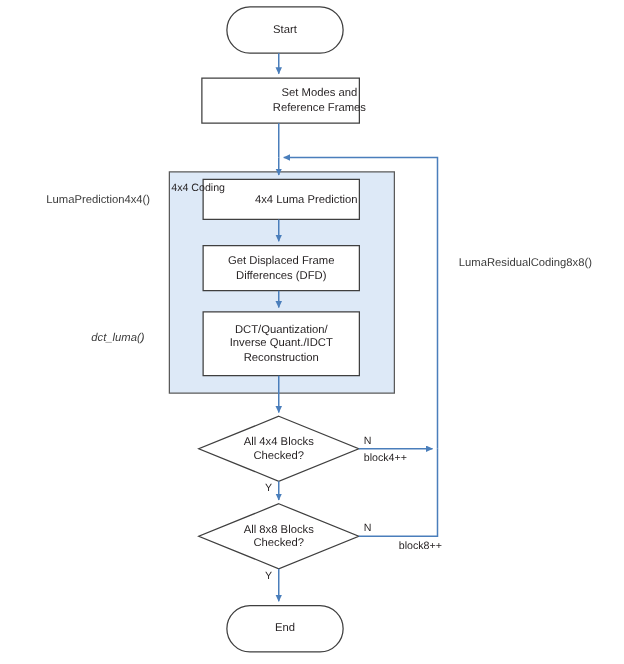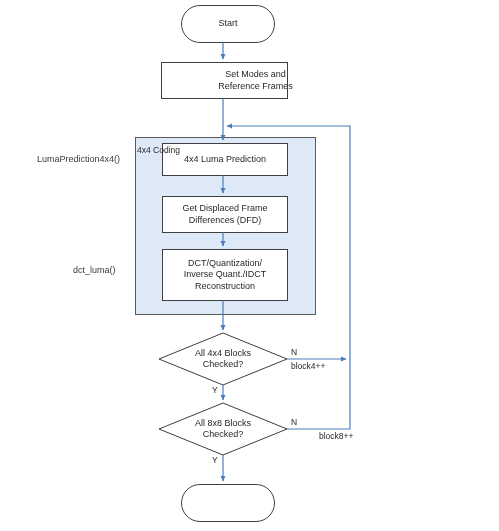--- a/index.html
+++ b/index.html
@@ -107,42 +107,44 @@
     <polyline points="287,429 350,429 350,359" fill="none" stroke="#4a7ebb" stroke-width="1.2"></polyline>
 
     <polyline points="350,359 350,126 227,126" fill="none" stroke="#4a7ebb" stroke-width="1.2" marker-end="url(#arrowhead)"></polyline>
   </svg>
 
   <div class="node-text" style="left:181px; top:5px; width:94px; height:38px;">Start</div>
 
   <div class="node-text" style="left:174px; top:62px; width:109px; height:37px;margin-left:27px;">Set Modes and
 Reference Frames</div>
 
-  <div class="node-text" style="left:162px; top:143px; width:126px; height:33px;">4x4 Luma Prediction</div>
+  <div class="node-text" style="left:162px; top:143px; width:126px; height:33px;padding-left:20px;">4x4 Luma Prediction</div>
 
   <div class="node-text" style="left:162px; top:249px; width:126px; height:52px;">DCT/Quantization/
 Inverse Quant./IDCT
 Reconstruction</div>
 
   <div class="node-text" style="left:162px; top:196px; width:126px; height:37px;">Get Displaced Frame
 Differences (DFD)</div>
 
   <div class="node-text" style="left:168px; top:340px; width:110px; height:38px;">All 4x4 Blocks
 Checked?</div>
 
   <div class="node-text" style="left:168px; top:410px; width:110px; height:38px;">All 8x8 Blocks
 Checked?</div>
 
+  <div class="node-text" style="left:181px; top:484px; width:94px; height:38px;">End</div>
 
   <div class="group-title" style="left:137px; top:117px;">4x4 Coding</div>
 
   <div class="edge-label" style="left:291px; top:347px;">N</div>
   <div class="edge-label" style="left:291px; top:361px;">block4++</div>
   <div class="edge-label" style="left:212px; top:385px;">Y</div>
 
   <div class="edge-label" style="left:291px; top:417px;">N</div>
   <div class="edge-label" style="left:291px; top:431px;padding-left:28px;">block8++</div>
   <div class="edge-label" style="left:212px; top:455px;">Y</div>
 
   <div class="side-label" style="left:27px; top:154px;margin-left:10px;">LumaPrediction4x4()</div>
-  <div class="side-label" style="left:73px; top:265px;">dct_luma()</div>
+  <div class="side-label" style="left:73px; top:265px;font-style:italic;">dct_luma()</div>
+  <div class="side-label" style="left:367px; top:205px;">LumaResidualCoding8x8()</div>
 
 </div>
 
 </body></html>

